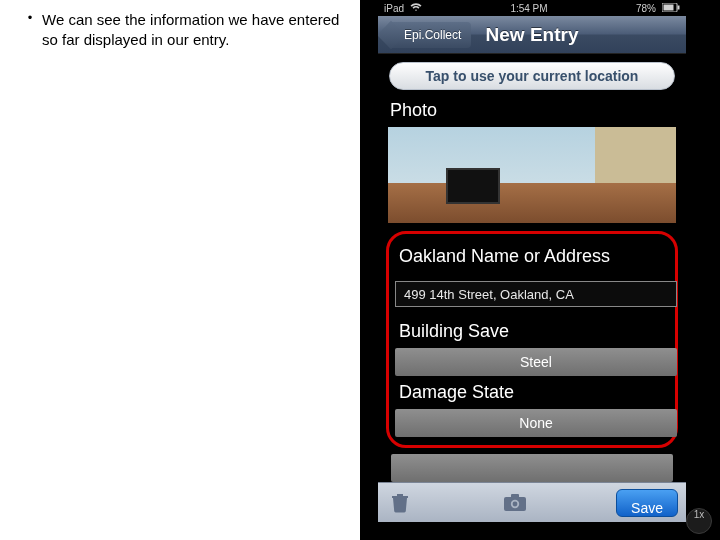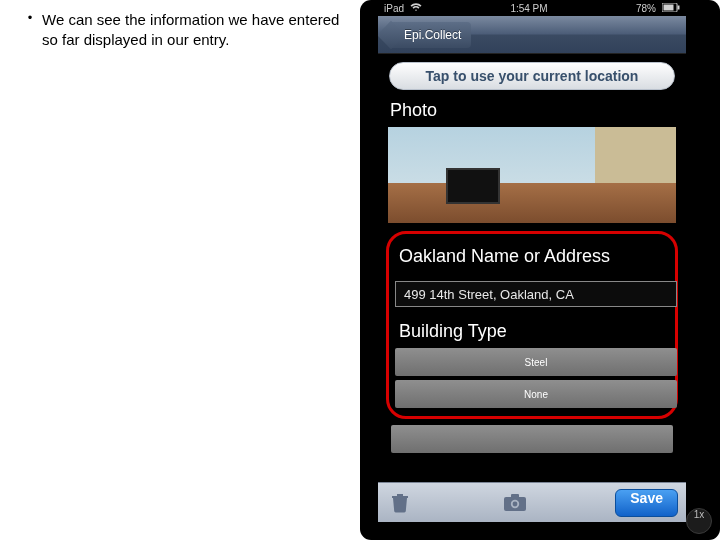--- a/index.html
+++ b/index.html
@@ -6,21 +6,21 @@
   html, body { width: 720px; height: 540px; font-family: Arial, Helvetica, sans-serif; }
   body { background: #fff; position: relative; overflow: hidden; }
 
   
   .left-panel { position: absolute; top: 10px; left: 18px; width: 330px; color: #000; }
   .bullet-row { display: flex; }
   .bullet { width: 24px; text-align: center; font-size: 13px; }
   .bullet-text { flex: 1; font-size: 15px; line-height: 1.3; }
 
   
-  .phone-area { position: absolute; top: 0; left: 360px; width: 360px; height: 540px; background: #000; border-radius: 11px; }
+  .phone-area { position: absolute; top: 0; left: 360px; width: 360px; height: 540px; background: #000; }
   .phone { position: absolute; top: 0; left: 18px; width: 308px; height: 522px; background: #000; }
 
   
   .statusbar { height: 16px; display: flex; align-items: center; color: #cfcfcf; font-size: 10px; padding: 0 6px; justify-content: space-between; }
   .sb-left, .sb-right { display: flex; gap: 6px; align-items: center; }
 
   
   .navbar { height: 38px; background: linear-gradient(#7b8aa0, #4c5d78 48%, #3a4a62 52%, #31415a); display: flex; align-items: center; position: relative; border-bottom: 1px solid #222; }
   .back-btn { position: relative; margin-left: 10px; height: 26px; display: flex; align-items: center; padding: 0 10px 0 16px; background: linear-gradient(#5d6e87,#3b4b63); border-radius: 4px; color: #fff; font-size: 12px; text-shadow: 0 -1px 0 rgba(0,0,0,.4); }
   .back-btn::before { content:""; position:absolute; left:-7px; top:3px; width:20px; height:20px; background: linear-gradient(135deg,#5d6e87,#3b4b63); transform: rotate(45deg); border-bottom-left-radius:3px; }
@@ -36,26 +36,26 @@
   .photo { width: 288px; height: 96px; margin: 0 auto 8px; display:flex; }
   .photo-sky { flex:1; background: linear-gradient(#b6d2e0,#d7e4e9); position:relative; }
   .photo-desk { position:absolute; bottom:0; left:0; right:0; height:42%; background: linear-gradient(#a56f46,#7c4d2e); }
   .photo-wall { position:absolute; top:0; right:0; width:28%; height:100%; background:#cabc96; }
   .photo-mon  { position:absolute; bottom:20%; left:20%; width:54px; height:36px; background:#111; border:2px solid #333; }
 
   .hl { position: relative; border: 3px solid #d60000; border-radius: 20px; padding: 6px 6px 8px; margin-bottom:6px;}
 
   .text-input { width: 282px; margin: 14px auto; height: 26px; border: 1px solid #888; background: #0c0c0c; color: #e8e8e8; font-size: 13px; padding: 0 8px; display:flex; align-items:center; }
 
-  .select-bar { width: 282px; margin: 4px auto 0; height: 28px; background: linear-gradient(#8f8f8f,#6f6f6f); color: #fff; display:flex; align-items:center; justify-content:center; font-size:10px; border-radius:2px;text-align:center; }
+  .select-bar { width: 282px; margin: 4px auto 0; height: 28px; background: linear-gradient(#8f8f8f,#6f6f6f); color: #fff; display:flex; align-items:center; justify-content:center; font-size:14px; border-radius:2px;text-align:center; }
 
   
   .toolbar { position:absolute; left:0; right:0; bottom:0; height:40px; background: linear-gradient(#cfd6e0,#aab4c3); display:flex; align-items:center; justify-content:space-between; padding:0 8px; border-top:1px solid #7b8596;}
   .tb-icon { width:28px; height:28px; display:flex; align-items:center; justify-content:center; color:#556174; }
-  .save-btn { height:28px; padding:0 14px; border-radius:6px; background: linear-gradient(#4aa0f2,#1162c9); color:#fff; font-size:14px; font-weight:700; display:flex; align-items:flex-start; border:1px solid #0b4e9c; }
+  .save-btn { height:28px; padding:0 14px; border-radius:6px; background: linear-gradient(#4aa0f2,#1162c9); color:#fff; font-size:14px; font-weight:400; display:flex; align-items:flex-end; border:1px solid #0b4e9c; }
 
   .zoom-badge { position:absolute; right:8px; bottom:6px; width:26px; height:26px; border-radius:50%; background:#1c1c1c; color:#bdbdbd; font-size:10px; display:flex; align-items:flex-start; justify-content:center; border:1px solid #3a3a3a;}
 </style>
 </head>
 <body>
 
 <div class="left-panel">
   <div class="bullet-row">
     <div class="bullet">•</div>
     <div class="bullet-text">We can see the information we have entered so far displayed in our entry.</div>
@@ -84,20 +84,21 @@
               <rect x="15.5" y="2.5" width="2" height="4" fill="#cfcfcf"></rect>
             </svg>
         </span>
       </div>
     </div>
 
     <div class="navbar">
       <div class="back-btn">
         <span>Epi.Collect</span>
       </div>
+      <div class="nav-title">New Entry</div>
     </div>
 
     <div class="content">
 
       <div class="pill-btn">
         <span>Tap to use your current location</span>
       </div>
 
       <div class="field-label">Photo</div>
       <div class="photo">
@@ -107,25 +108,26 @@
           <div class="photo-mon"></div>
         </div>
       </div>
 
       <div class="hl">
         <div class="field-label">Oakland Name or Address</div>
         <div class="text-input">
           <span>499 14th Street, Oakland, CA</span>
         </div>
 
-        <div class="field-label">Building Type</div>
+        <div class="field-label">Building Save</div>
         <div class="select-bar">
           <span>Steel</span>
         </div>
 
+        <div class="field-label">Damage State</div>
         <div class="select-bar">
           <span>None</span>
         </div>
       </div>
 
       <div class="select-bar" style="background:linear-gradient(#8f8f8f,#6f6f6f);justify-content:flex-start;padding-left:8px;"></div>
     </div>
 
     <div class="toolbar">
       <div class="tb-icon">

